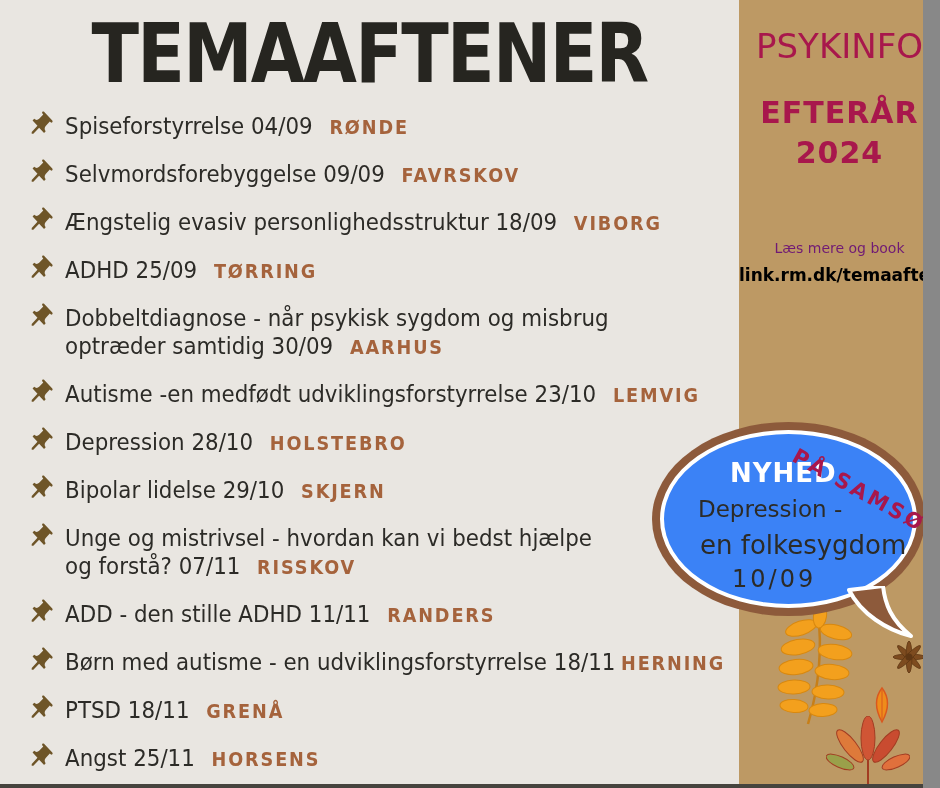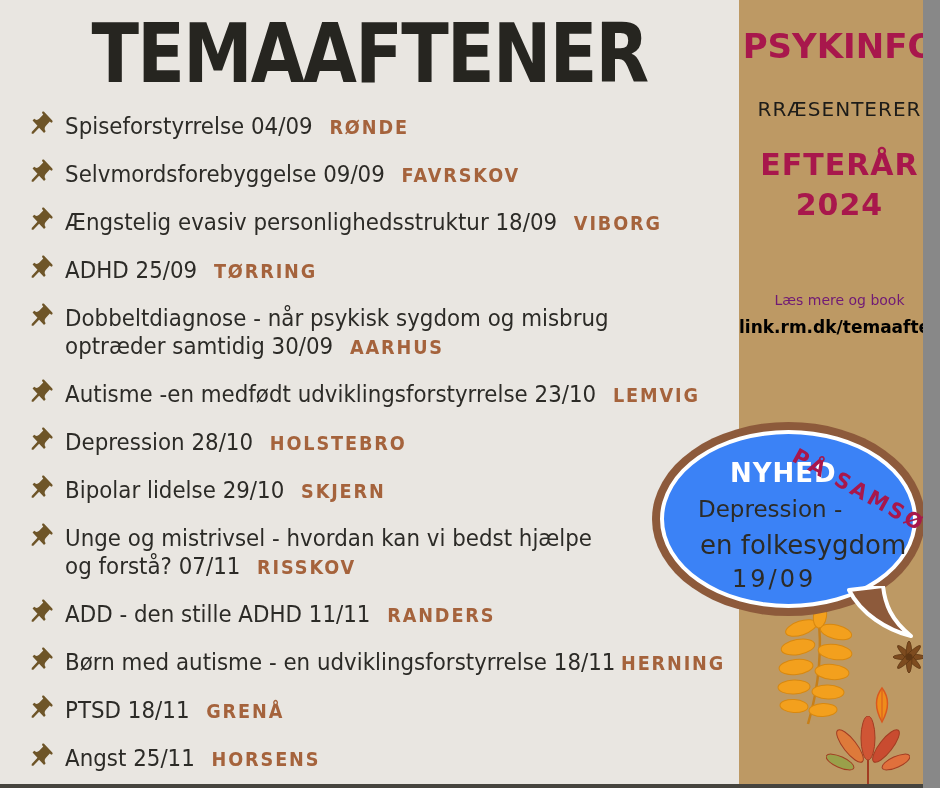--- a/index.html
+++ b/index.html
@@ -30,21 +30,21 @@
   .city {
     font-size:19px; font-weight:700; letter-spacing:2px;
     color:#a5633c; margin-left:18px; white-space:nowrap;
   }
   .l1,.l2 { display:block; }
   
   .sidebar {
     position:absolute; left:739px; top:0; width:201px; height:788px;
     background:#bd9964; text-align:center;
   }
-  .brand { margin-top:24px; font-size:34px; line-height:45px; font-weight:700; color:#a8174c; letter-spacing:0; }
+  .brand { margin-top:24px; font-size:34px; line-height:45px; font-weight:400; color:#a8174c; letter-spacing:0; }
   .presents { margin-top:28px; font-size:20px; line-height:24px; font-weight:500; letter-spacing:1px; color:#1d1c19; }
   .season { margin-top:24px; font-size:30px; line-height:40px; font-weight:800; color:#a8174c; letter-spacing:1px; }
   .book { margin-top:60px; font-size:14px; line-height:30px; font-weight:500; color:#701a75; }
   .booklink {
     display:block; margin-top:2px; font-size:17px; font-weight:600;
     color:#000000; text-decoration:none; letter-spacing:0;
   }
   
   .bubble {
     position:absolute; left:660px; top:430px; width:257px; height:178px;
@@ -175,36 +175,35 @@
           </svg></span>
       <div class="etext"><span>Angst 25/11</span><span class="city">HORSENS</span></div>
     </li>
 
   </ul>
 
   <aside class="sidebar">
     <div class="brand">
       <div>PSYKINFO</div>
     </div>
-    <div class="presents">RRÆSENTERER</div>
     <div class="season">
       <div>EFTERÅR</div>
       <div>2024</div>
     </div>
     <div class="book">
       <div>Læs mere og book</div>
     </div>
     <a class="booklink" href="#">link.rm.dk/temaaften</a>
   </aside>
 
   <div class="bubble">
     <div class="nyhed">NYHED</div>
     <div class="bl1">Depression -</div>
     <div class="bl2">en folkesygdom</div>
-    <div class="bdate">19/09</div>
+    <div class="bdate">10/09</div>
   </div>
   <svg class="bubble-tail" width="72" height="58" viewBox="0 0 72 58">
     <path d="M4,4 C16,28 42,44 66,50 C46,34 40,18 38,0 Z" fill="#8d5a3b" stroke="#ffffff" stroke-width="4" stroke-linejoin="round"></path>
   </svg>
   <div class="samso">PÅ SAMSØ</div>
 
   <svg id="rowan" class="deco" width="96" height="118" viewBox="0 0 96 118">
     <path d="M50,4 C54,34 52,74 40,114" stroke="#c77f18" stroke-width="2.5" fill="none"></path>
     <g fill="#f3a01d" stroke="#d8880f" stroke-width="1">
       <ellipse cx="33" cy="18" rx="16" ry="7" transform="rotate(-18 33 18)"></ellipse>

